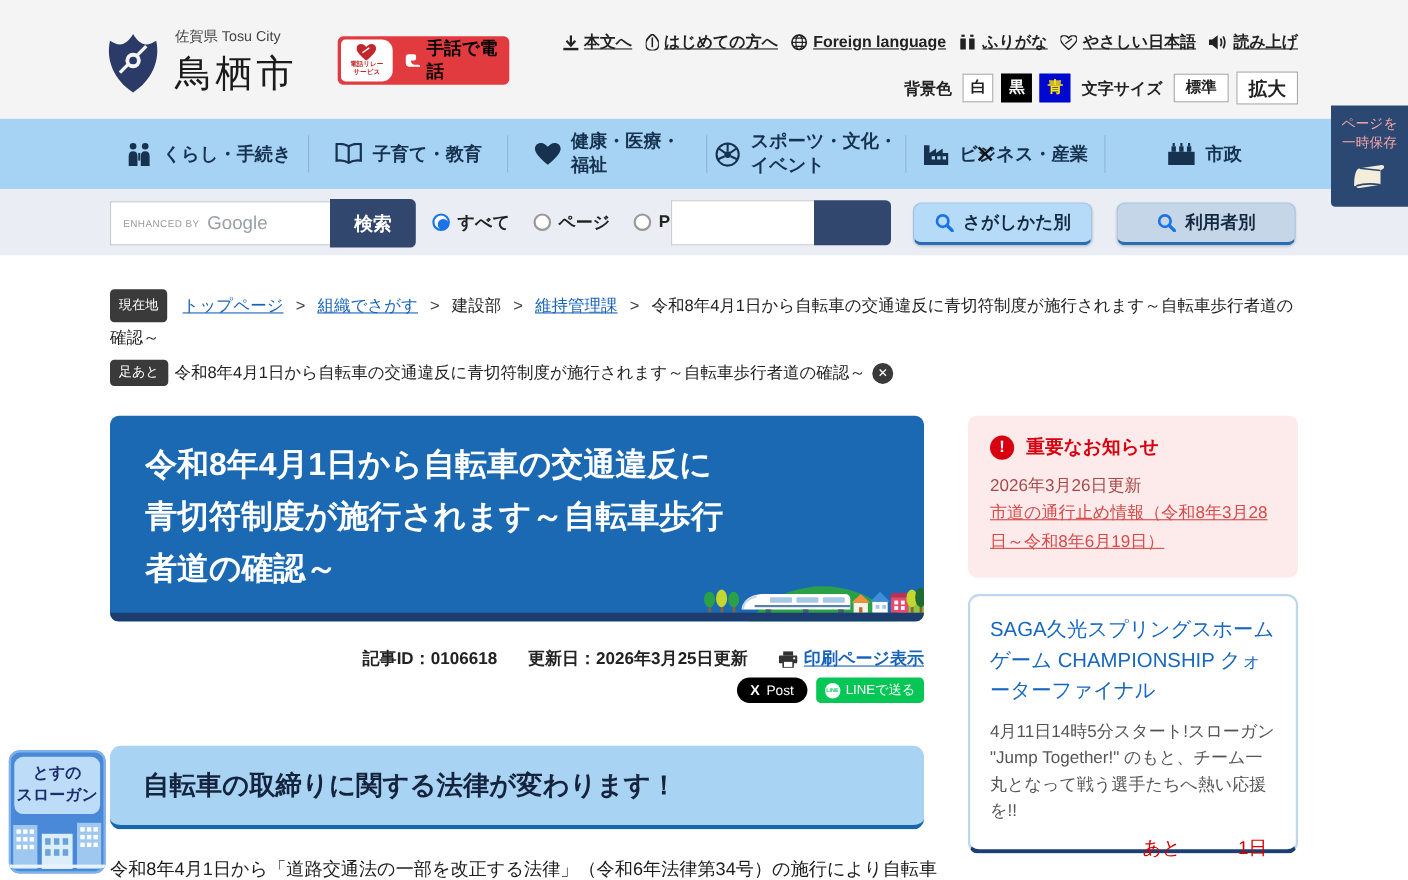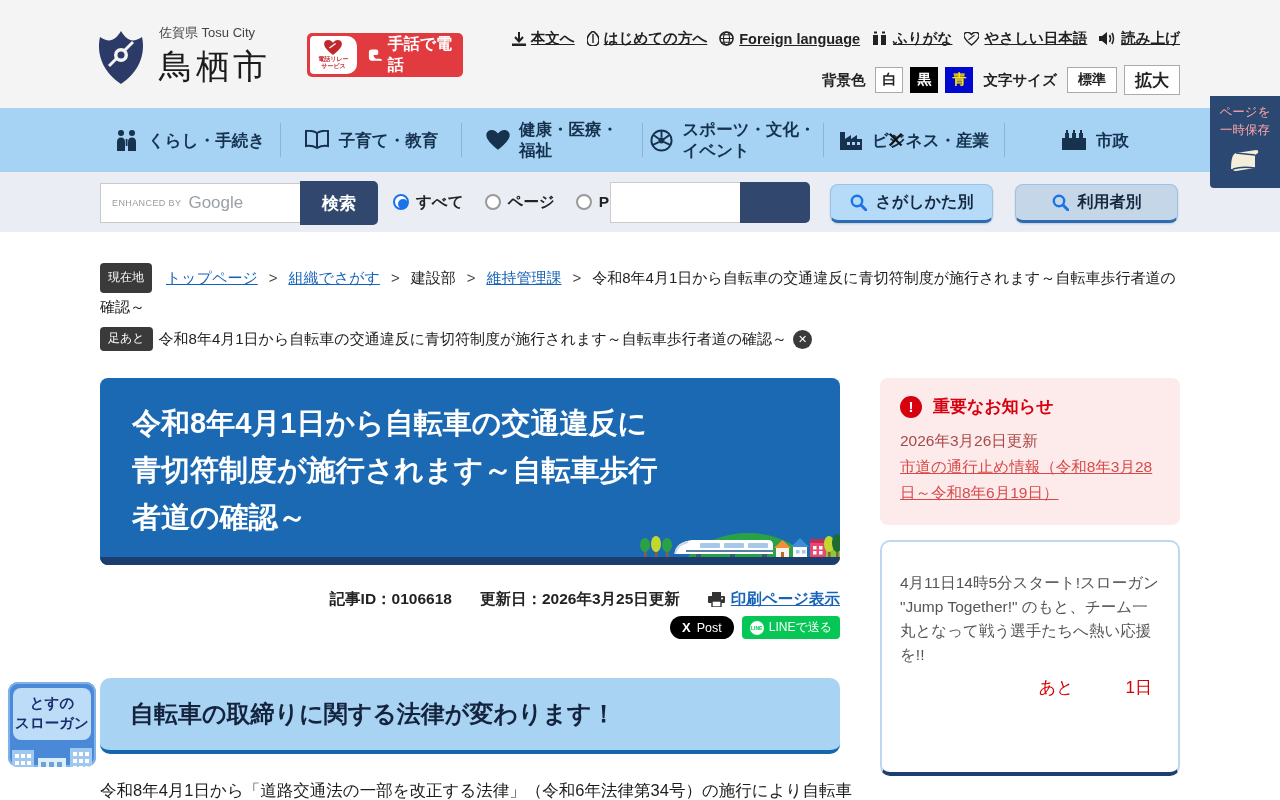--- a/index.html
+++ b/index.html
@@ -7,21 +7,21 @@
   .page { position:relative; width:1280px; height:800px; background:#fff; overflow:hidden; }
 
   
   .header { position:absolute; top:0; left:0; width:1280px; height:108px; background:#f4f4f4; }
   .logo { position:absolute; left:95px; top:24px; display:flex; align-items:center; gap:12px; cursor:pointer; }
   .logo-text .pref { font-size:13px; color:#444; margin-bottom:2px; }
   .logo-text .city { font-size:34px; color:#1b1b1b; letter-spacing:3px; }
   .phone-btn { position:absolute; left:307px; top:33px; width:156px; height:44px; background:#e23b3f; border-radius:5px; display:flex; align-items:center; cursor:pointer; }
   .phone-left { width:50px; height:38px; margin-left:3px; background:#fff; border-radius:4px 10px 10px 4px; display:flex; flex-direction:column; align-items:center; justify-content:center; }
   .phone-left .sub { font-size:6px; color:#c2272d; font-weight:bold; line-height:1.1; text-align:center; }
-  .phone-label { color:#ffffff; font-weight:bold; font-size:16px; margin-left:10px; display:flex; align-items:center; gap:2px; }
+  .phone-label { color:#000000; font-weight:bold; font-size:16px; margin-left:10px; display:flex; align-items:center; gap:2px; }
   .utility { position:absolute; top:29px; right:100px; display:flex; gap:12px; align-items:center; }
   .u-link { display:flex; align-items:center; gap:5px; font-size:14.5px; font-weight:bold; color:#222; text-decoration:underline; cursor:pointer; white-space:nowrap; }
   .toolbar2 { position:absolute; top:65px; right:100px; display:flex; align-items:center; gap:7px; }
   .tb-label { font-size:14.5px; font-weight:bold; color:#222; margin:0 3px; }
   .sq-btn { width:28px; height:26px; display:flex; align-items:center; justify-content:center; font-size:14px; font-weight:bold; border:1px solid #aaa; cursor:pointer; }
   .sq-white { background:#fff; color:#222; }
   .sq-black { background:#000; color:#fff; border-color:#000; }
   .sq-blue { background:#0008cf; color:#ffe600; border-color:#0008cf; }
   .fs-btn { padding:3px 10px; background:#fff; border:1px solid #aaa; font-size:14px; font-weight:bold; color:#222; cursor:pointer; height:26px; display:flex; align-items:center; }
   .fs-big { font-size:17px; height:30px; }
@@ -72,21 +72,21 @@
   .x-post { background:#000; color:#fff; border-radius:12px; height:23px; padding:0 12px; display:flex; align-items:center; gap:6px; font-size:12.5px; cursor:pointer; }
   .x-glyph { font-weight:bold; font-size:13px; }
   .line-btn { background:#06c755; color:#fff; border-radius:4px; height:23px; padding:0 8px; display:flex; align-items:center; gap:5px; font-size:12px; cursor:pointer; }
   .line-dot { width:14px; height:14px; background:#fff; border-radius:50%; color:#06c755; font-size:5px; font-weight:bold; display:flex; align-items:center; justify-content:center; }
 
   
   .section-heading { position:absolute; top:678px; left:100px; width:740px; height:76px; background:#a9d3f3; border-radius:10px; border-bottom:4px solid #1467ad; display:flex; align-items:center; padding-left:30px; font-size:24px; font-weight:bold; color:#15243e; }
   .body-text { position:absolute; top:777px; left:100px; width:775px; font-size:16.5px; color:#1c1c1c; line-height:1.6; }
 
   
-  .tosu-tab { position:absolute; top:682px; left:8px; width:88px; height:85px; background:#4a88d8; border-radius:10px; overflow:hidden; cursor:pointer; box-shadow:0 0 0 2px #7fb2ea inset; }
+  .tosu-tab { position:absolute; top:682px; left:8px; width:88px; height:112px; background:#4a88d8; border-radius:10px; overflow:hidden; cursor:pointer; box-shadow:0 0 0 2px #7fb2ea inset; }
   .tosu-inner { margin:6px 5px 0; background:#bcdcf8; border-radius:8px; text-align:center; font-weight:bold; color:#1c2d6e; font-size:14.5px; line-height:1.4; padding:5px 0 6px; }
   .tosu-art { display:block; margin-top:2px; }
 
   
   .imp-box { position:absolute; top:378px; left:880px; width:300px; height:147px; background:#fcebea; border-radius:8px; padding:17px 20px; }
   .imp-head { display:flex; align-items:center; gap:11px; color:#d7000f; font-weight:bold; font-size:17px; }
   .imp-icon { width:22px; height:22px; border-radius:50%; background:#d7000f; color:#fff; font-size:15px; font-weight:bold; display:flex; align-items:center; justify-content:center; flex:none; }
   .imp-date { color:#a84848; font-size:15.5px; margin-top:13px; }
   .imp-link { color:#d84a4a; font-size:15.5px; text-decoration:underline; line-height:1.7; display:block; margin-top:2px; cursor:pointer; }
   .event-box { position:absolute; top:540px; left:880px; width:300px; height:236px; background:#fff; border:2px solid #bdd7f0; border-bottom:4px solid #1c3e70; border-radius:10px; padding:16px 18px; }
@@ -430,20 +430,21 @@
   <div class="imp-box">
     <div class="imp-head">
       <span class="imp-icon">!</span>
       <span>重要なお知らせ</span>
     </div>
     <div class="imp-date">2026年3月26日更新</div>
     <span class="imp-link">市道の通行止め情報（令和8年3月28日～令和8年6月19日）</span>
   </div>
 
   <div class="event-box">
+    <div class="event-title">SAGA久光スプリングスホームゲーム CHAMPIONSHIP クォーターファイナル</div>
     <div class="event-body">4月11日14時5分スタート!スローガン "Jump Together!" のもと、チーム一丸となって戦う選手たちへ熱い応援を!!</div>
     <div class="event-count">
       <span>あと</span>
       <span>1日</span>
     </div>
   </div>
 
 </div>
 
 </body></html>

